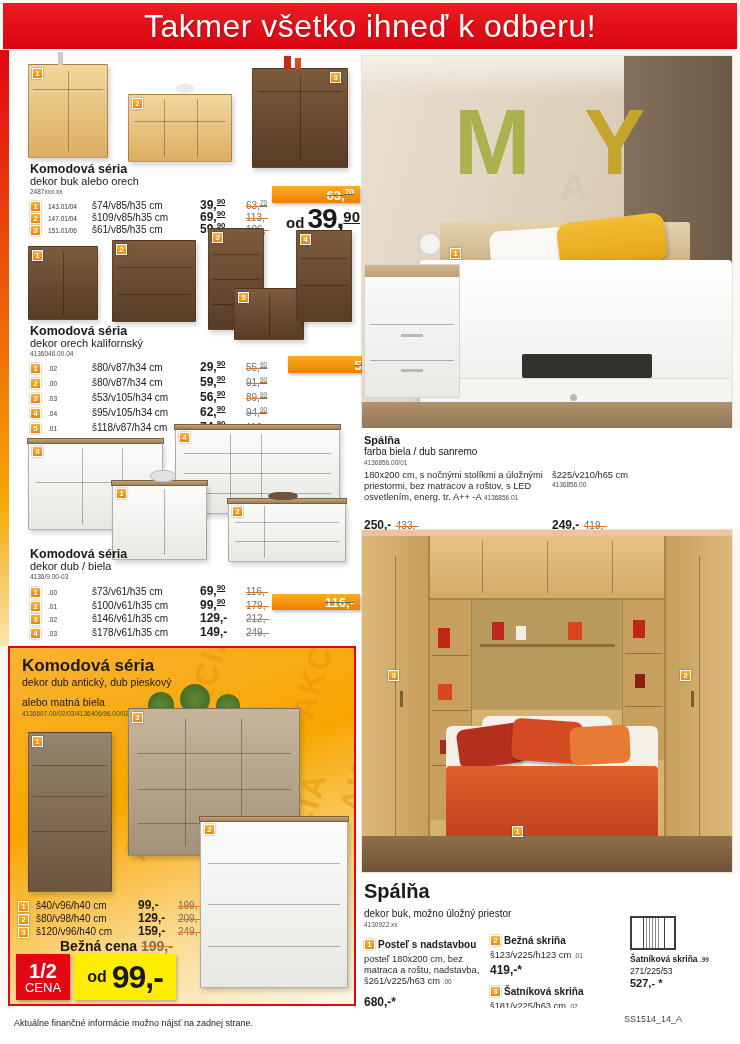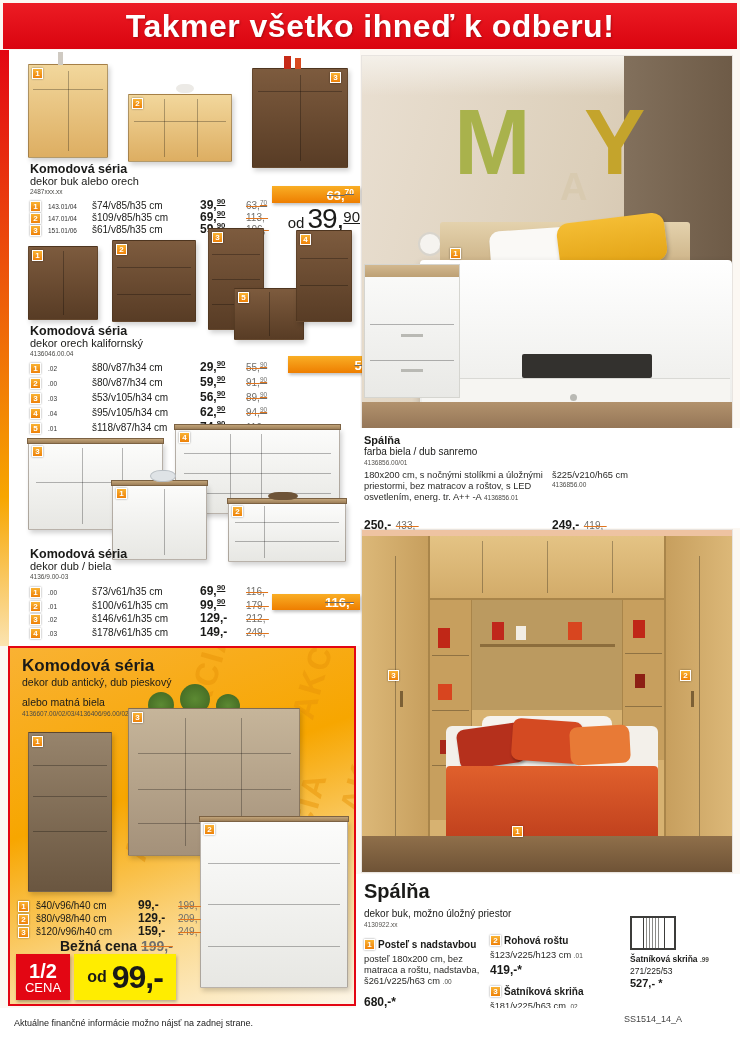--- a/index.html
+++ b/index.html
@@ -3,21 +3,21 @@
 <meta charset="utf-8">
 <style>
   *{margin:0;padding:0;box-sizing:border-box}
   html,body{background:#e8e4de}
   #page{position:relative;width:740px;height:1044px;background:#fcf8f3;overflow:hidden;
         font-family:"Liberation Sans",sans-serif;color:#1a1a18}
   .abs{position:absolute}
   i{font-style:normal;display:block;position:absolute}
   
   .header{position:absolute;left:3px;top:3px;width:734px;height:46px;background:linear-gradient(180deg,#ec1c24,#da040f);
-          display:flex;align-items:center;justify-content:center;color:#fff;font-weight:bold;font-size:32px;letter-spacing:.5px;
+          display:flex;align-items:center;justify-content:center;color:#fff;font-weight:normal;font-size:32px;letter-spacing:.5px;
           text-shadow:1px 1px 2px rgba(0,0,0,.25)}
   
   .tag{position:absolute;width:11px;height:11px;background:linear-gradient(#f9b233,#ee8109);color:#fff;
        font-size:8px;font-weight:bold;display:flex;align-items:center;justify-content:center;
        border:1px solid #fff;box-shadow:0 0 2px rgba(0,0,0,.4);z-index:5}
   .tag.inline{position:static;display:inline-flex;vertical-align:1px;margin-right:3px}
   
   .furn{position:absolute;border:1px solid rgba(60,40,20,.35);box-shadow:2px 3px 5px rgba(0,0,0,.18);border-radius:1px}
   .beech{background:linear-gradient(180deg,#f2d79c,#ddae62)}
   .walnut{background:linear-gradient(180deg,#7d5b3e,#583c25)}
@@ -34,21 +34,21 @@
   .prow{position:absolute;display:flex;align-items:baseline;left:30px}
   .prow .art{font-size:6.5px;color:#333;width:44px;margin-left:4px}
   .prow .dims{font-size:10px;width:108px}
   .prow .price{font-size:12px;font-weight:bold;width:46px}
   .prow sup,.odline .sup{text-decoration:underline}
   sup{font-size:65%}
   .old{font-size:10px;color:#6f6f6c;text-decoration:line-through;text-decoration-color:#e0751e}
   .badgebar{position:absolute;background:linear-gradient(180deg,#f9ae25,#ee7e00);color:#fff;font-weight:bold;
             font-size:13px;text-align:right;padding:1px 6px 0 6px;box-shadow:1px 2px 3px rgba(0,0,0,.25)}
   .badgebar .in{text-decoration:line-through;text-decoration-color:#6b6b6b}
-  .odline{position:absolute;text-align:right;font-weight:normal}
+  .odline{position:absolute;text-align:right;font-weight:bold}
   .odline .od{font-size:15px;margin-right:3px}
   .odline .big{font-size:28px;letter-spacing:-1px}
   .odline .sup{font-size:15px}
   
   #promo{position:absolute;left:8px;top:646px;width:348px;height:360px;border:2px solid #e30613;overflow:hidden;
          background:linear-gradient(160deg,#f9b233 0%,#f7a600 40%,#fbd98e 72%,#fdf6e8 100%)}
   .wm{position:absolute;font-weight:bold;color:rgba(232,148,8,.5);transform:rotate(-74deg);font-size:32px;letter-spacing:2px}
   .prow2{position:absolute;display:flex;align-items:baseline;left:8px}
   .prow2 .dims{font-size:10px;width:102px;margin-left:4px}
   .prow2 .price{font-size:12px;font-weight:bold;width:40px}
@@ -454,21 +454,21 @@
   <div class="capSub" style="left:364px;top:908px">dekor buk, možno úložný priestor</div>
   <div class="capCode" style="left:364px;top:921px">4130922.xx</div>
 
   <div class="col" style="left:364px;top:934px;width:122px">
     <div><span class="tag inline">1</span><span class="itemName">Posteľ s nadstavbou</span></div>
     <div class="itemDesc"><span>posteľ 180x200 cm, bez matraca a roštu, nadstavba, š261/v225/h63 cm</span> <span class="suffix">.00</span></div>
     <div class="itemPrice" style="margin-top:6px">680,-*</div>
   </div>
 
   <div class="col" style="left:490px;top:930px;width:136px">
-    <div><span class="tag inline">2</span><span class="itemName">Rohová roštu</span></div>
+    <div><span class="tag inline">2</span><span class="itemName">Bežná skriňa</span></div>
     <div class="itemDesc"><span>š123/v225/h123 cm</span> <span class="suffix">.01</span></div>
     <div class="itemPrice">419,-*</div>
     <div style="margin-top:2px"><span class="tag inline">3</span><span class="itemName">Šatníková skriňa</span></div>
     <div class="itemDesc"><span>š181/v225/h63 cm</span> <span class="suffix">.02</span></div>
     <div class="itemPrice">408,-*</div>
   </div>
 
   <div class="wicon" style="left:630px;top:916px">
     <i class="lv" style="left:25%"></i>
       <i class="lv" style="left:75%"></i>

